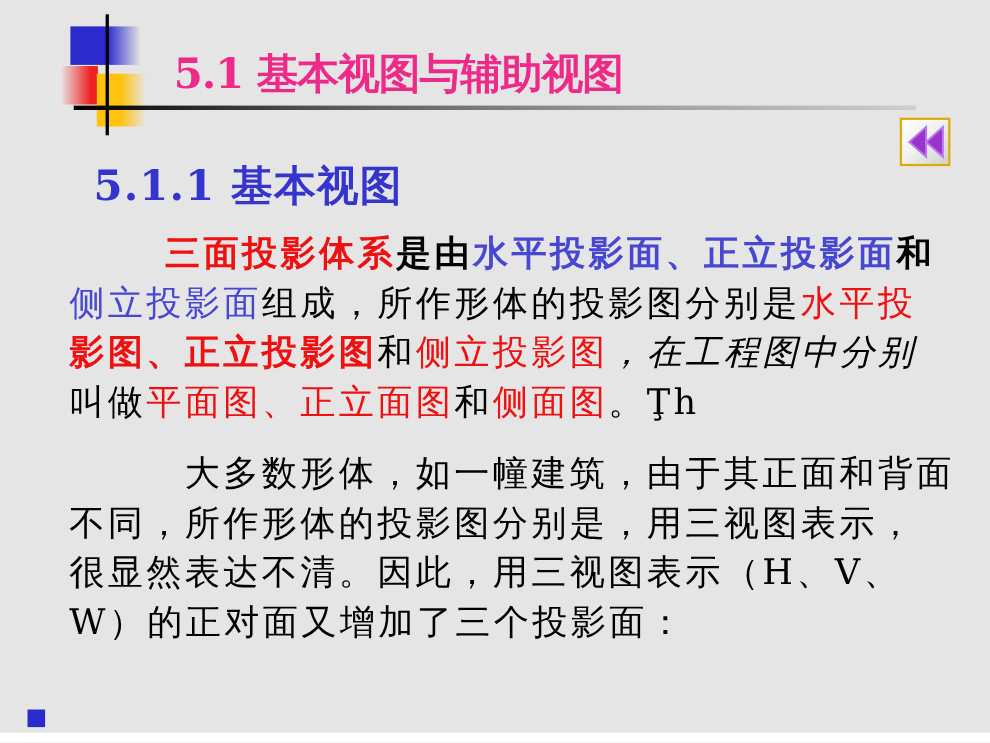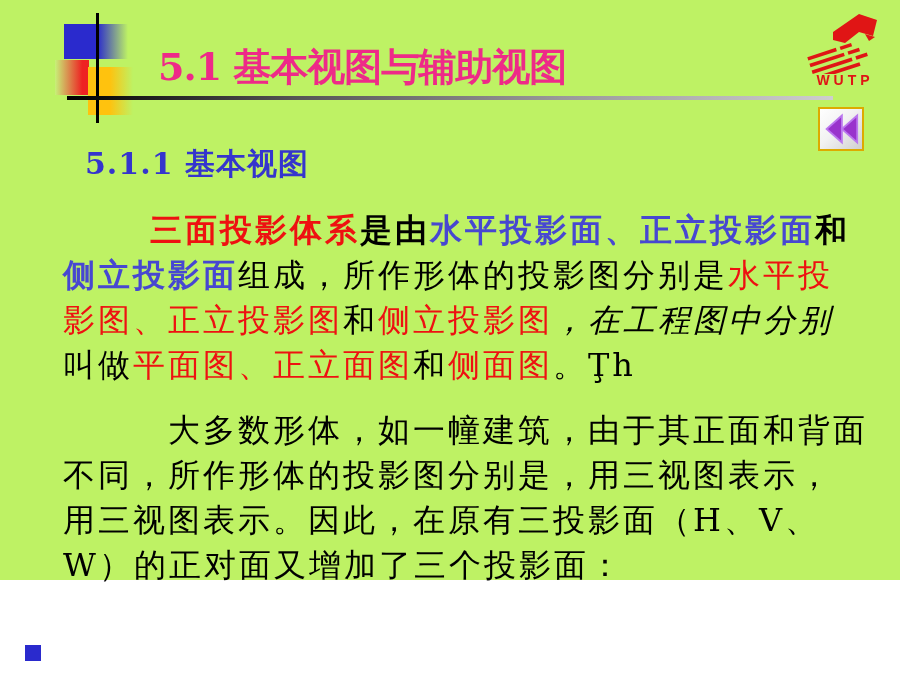--- a/index.html
+++ b/index.html
@@ -4,39 +4,39 @@
 <style>
   :root{
     --title:#ee2a88; --heading:#3535cd;
     --red:#ee1111; --blue:#4747d1; --black:#000000;
     --accent-blue:#2a2acd; --accent-yellow:#ffc20e; --accent-red:#ee2222;
     --logo-red:#e01515; --purple:#9933cc; --btn-border:#ddaa00;
   }
   html,body{margin:0;padding:0;}
   body{width:900px;height:675px;overflow:hidden;background:#ffffff;
        font-family:"DejaVu Serif","Liberation Serif",serif;}
-  #slide{position:relative;width:900px;height:580px;background:#bef264;}
+  #slide{position:relative;width:900px;height:666px;background:#e5e5e5;}
 
   
   .sq{position:absolute;}
   .sq-blue{left:64px;top:24px;width:64px;height:35px;
     background:linear-gradient(to right,var(--accent-blue) 0%,var(--accent-blue) 52%,rgba(255,255,255,0) 100%);}
   .sq-red{left:55px;top:60px;width:34px;height:35px;
     background:linear-gradient(to right,rgba(255,235,235,0.15) 0%,var(--accent-red) 80%);}
   .sq-yellow{left:88px;top:67px;width:45px;height:48px;
     background:linear-gradient(to right,var(--accent-yellow) 0%,var(--accent-yellow) 48%,rgba(255,255,255,0) 100%);}
   .v-rule{position:absolute;left:96px;top:13px;width:3px;height:110px;background:#000;}
   .h-rule{position:absolute;left:67px;top:96px;width:766px;height:4px;
     background:linear-gradient(to right,#000 0%,#555 30%,#9a9a9a 65%,#cecece 100%);}
   .sq-bottom{left:25px;top:645px;width:16px;height:16px;background:var(--accent-blue);}
 
   
   .slide-title{position:absolute;left:158px;top:42px;font-size:38px;font-weight:700;
     letter-spacing:-1px;color:var(--title);white-space:nowrap;}
-  .section-heading{position:absolute;left:85px;top:144px;font-size:30px;font-weight:700;
+  .section-heading{position:absolute;left:85px;top:144px;font-size:38px;font-weight:700;
     letter-spacing:1px;color:var(--heading);white-space:nowrap;}
 
   
   #body-text .text-line{position:absolute;white-space:nowrap;font-size:32px;
     letter-spacing:3px;line-height:40px;}
 
   
   .logo{position:absolute;left:800px;top:10px;width:90px;height:84px;text-align:center;}
   .logo svg{display:block;margin:0 auto;}
   .logo-text{font-family:"Liberation Sans","DejaVu Sans",sans-serif;font-weight:bold;
@@ -55,52 +55,34 @@
 
   <div class="sq sq-blue"></div>
   <div class="sq sq-red"></div>
   <div class="sq sq-yellow"></div>
   <div class="v-rule"></div>
   <div class="h-rule"></div>
   <div class="sq sq-bottom"></div>
 
   <div class="slide-title">5.1 基本视图与辅助视图</div>
 
-  <div class="logo">
-    <svg width="84" height="64" viewBox="0 0 84 64">
-      <g fill="var(--logo-red)">
-        <path d="M30 22 L56 4 L74 10 L70 26 L56 22 L42 33 L30 30 Z"></path>
-        <path d="M62 24 L72 27 L66 31 Z"></path>
-        <g transform="rotate(-18 34 48)">
-          <rect x="6" y="38" width="30" height="3.6"></rect>
-            <rect x="40" y="38" width="12" height="3.6"></rect>
-          <rect x="6" y="45" width="36" height="3.6"></rect>
-            <rect x="46" y="45" width="12" height="3.6"></rect>
-          <rect x="6" y="52" width="42" height="3.6"></rect>
-            <rect x="52" y="52" width="12" height="3.6"></rect>
-          <rect x="14" y="59" width="40" height="3.6"></rect>
-        </g>
-      </g>
-    </svg>
-    <div class="logo-text">WUTP</div>
-  </div>
 
   <button class="rewind-btn">
     <svg width="40" height="36" viewBox="0 0 44 40">
       <polygon points="23,5 6,20 23,35" fill="var(--purple)" stroke="#bb77ee" stroke-width="2"></polygon>
       <polygon points="40,5 23,20 40,35" fill="var(--purple)" stroke="#bb77ee" stroke-width="2"></polygon>
     </svg>
   </button>
 
   <div class="section-heading">5.1.1  基本视图</div>
 
   <div id="body-text">
       <div class="text-line" style="top: 210px; left: 150px; font-weight: bold;"><span style="color: var(--red);">三面投影体系</span><span style="color: var(--black);">是由</span><span style="color: var(--blue);">水平投影面、正立投影面</span><span style="color: var(--black);">和</span></div>
-      <div class="text-line" style="top: 255px; left: 63px;"><span style="color: var(--blue); font-weight: bold;">侧立投影面</span><span style="color: var(--black);">组成，所作形体的投影图分别是</span><span style="color: var(--red);">水平投</span></div>
-      <div class="text-line" style="top: 300px; left: 63px;"><span style="color: var(--red);">影图、正立投影图</span><span style="color: var(--black);">和</span><span style="color: var(--red); margin-top: 16px;">侧立投影图</span><span style="color: var(--black); font-style: italic;">，在工程图中分别</span></div>
+      <div class="text-line" style="top: 255px; left: 63px;"><span style="color: var(--blue);">侧立投影面</span><span style="color: var(--black);">组成，所作形体的投影图分别是</span><span style="color: var(--red);">水平投</span></div>
+      <div class="text-line" style="top: 300px; left: 63px;"><span style="color: var(--red); font-weight: bold;">影图、正立投影图</span><span style="color: var(--black);">和</span><span style="color: var(--red); margin-top: 16px;">侧立投影图</span><span style="color: var(--black); font-style: italic;">，在工程图中分别</span></div>
       <div class="text-line" style="top: 345px; left: 63px; text-align: right;"><span style="color: var(--black);">叫做</span><span style="color: var(--red);">平面图、正立面图</span><span style="color: var(--black);">和</span><span style="color: var(--red);">侧面图</span><span style="color: var(--black);">。Ţh</span></div>
       <div class="text-line" style="top: 410px; left: 168px;"><span style="color: var(--black);">大多数形体，如一幢建筑，由于其正面和背面</span></div>
       <div class="text-line" style="top: 455px; left: 63px;"><span style="color: var(--black);">不同，所作形体的投影图分别是，用三视图表示，</span></div>
-      <div class="text-line" style="top: 500px; left: 63px;"><span style="color: var(--black);">用三视图表示。因此，在原有三投影面（H、V、</span></div>
+      <div class="text-line" style="top: 500px; left: 63px;"><span style="color: var(--black);">很显然表达不清。因此，用三视图表示（H、V、</span></div>
       <div class="text-line" style="top: 545px; left: 63px;"><span style="color: var(--black);">W）的正对面又增加了三个投影面：</span></div>
     </div>
 
 </div>
 
 </body></html>

